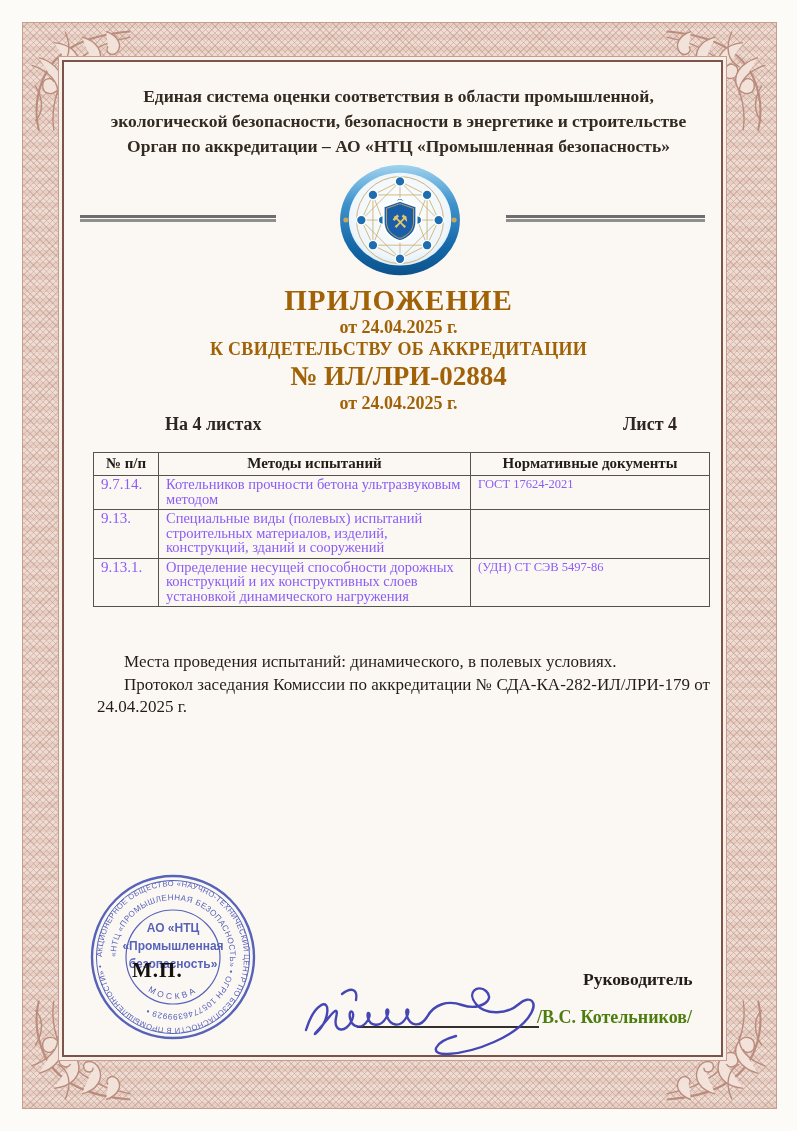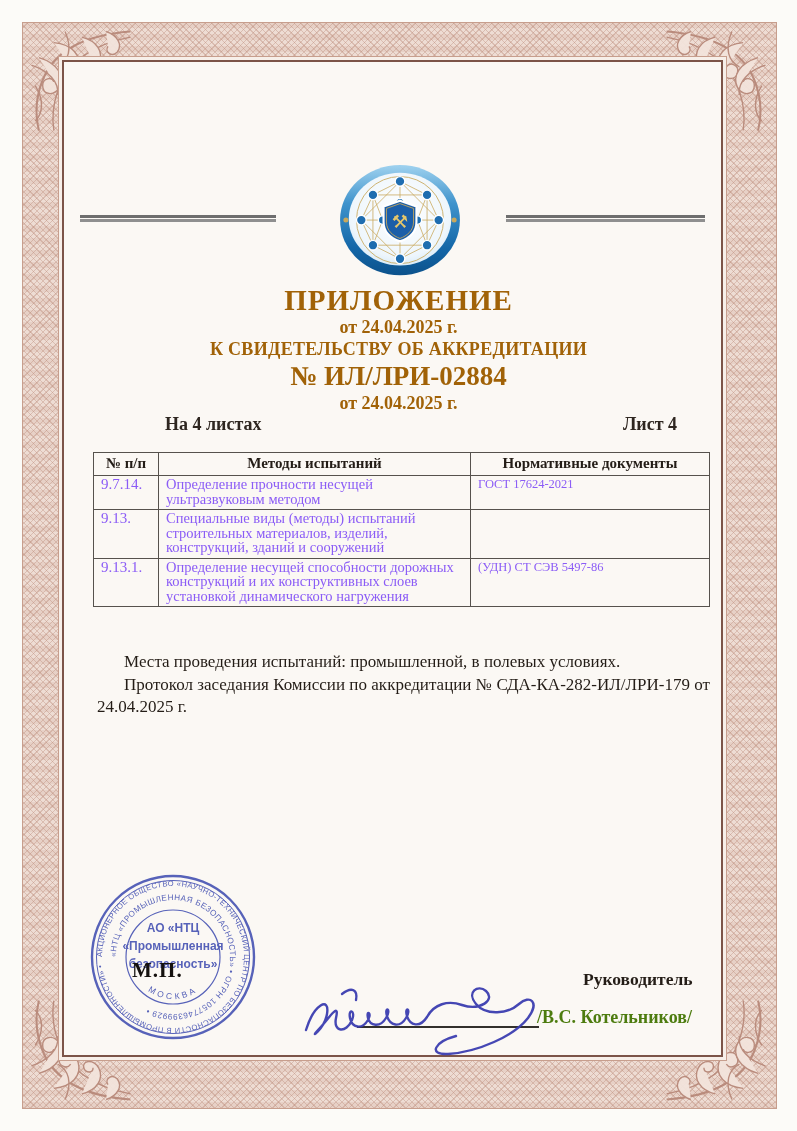--- a/index.html
+++ b/index.html
@@ -138,20 +138,25 @@
       <path d="M44,8 C52,26 48,40 36,46"></path>
       <path d="M8,44 C26,50 38,62 36,76"></path>
       <path d="M62,14 C78,18 86,30 80,42 C74,52 62,50 64,42 C66,36 74,36 74,42" fill="#f3e4dc"></path>
       <path d="M12,66 C22,82 20,96 12,104"></path>
       <path d="M88,8 C100,12 106,22 100,30 C94,36 86,30 90,24" fill="#f3e4dc"></path>
     </g>
   </svg>
 
   <div class="content"></div>
 
+  <div class="abs hdr">
+    <div>Единая система оценки соответствия в области промышленной,</div>
+    <div>экологической безопасности, безопасности в энергетике и строительстве</div>
+    <div>Орган по аккредитации – АО «НТЦ «Промышленная безопасность»</div>
+  </div>
 
   <svg class="abs emblem" viewBox="0 0 130 120">
     <defs>
       <linearGradient id="ring" x1="0" y1="0" x2="0" y2="1">
         <stop offset="0" stop-color="#9fd2ef"></stop>
         <stop offset="0.35" stop-color="#3f93cc"></stop>
         <stop offset="0.75" stop-color="#1467a8"></stop>
         <stop offset="1" stop-color="#0c528c"></stop>
       </linearGradient>
       <radialGradient id="inner" cx="0.5" cy="0.42" r="0.65">
@@ -217,38 +222,38 @@
     <thead>
       <tr>
         <th>№ п/п</th>
         <th>Методы испытаний</th>
         <th>Нормативные документы</th>
       </tr>
     </thead>
     <tbody>
         <tr>
           <td class="c0">9.7.14.</td>
-          <td class="c1">Определение прочности несущей ультразвуковым методом</td>
+          <td class="c1">Котельников прочности бетона ультразвуковым методом</td>
           <td class="c2">ГОСТ 17624-2021</td>
         </tr>
         <tr>
           <td class="c0">9.13.</td>
-          <td class="c1">Специальные виды (методы) испытаний строительных материалов, изделий, конструкций, зданий и сооружений</td>
+          <td class="c1">Специальные виды (полевых) испытаний строительных материалов, изделий, конструкций, зданий и сооружений</td>
           <td class="c2"></td>
         </tr>
         <tr>
           <td class="c0">9.13.1.</td>
           <td class="c1">Определение несущей способности дорожных конструкций и их конструктивных слоев установкой динамического нагружения</td>
           <td class="c2">(УДН) СТ СЭВ 5497-86</td>
         </tr>
       </tbody>
   </table>
 
   <div class="abs notes">
-    <p>Места проведения испытаний: промышленной, в полевых условиях.</p>
+    <p>Места проведения испытаний: динамического, в полевых условиях.</p>
     <p>Протокол заседания Комиссии по аккредитации № СДА-КА-282-ИЛ/ЛРИ-179 от 24.04.2025 г.</p>
   </div>
 
   <svg class="abs stamp" viewBox="0 0 170 170">
     <g fill="none" stroke="#4a56b4">
       <circle cx="85" cy="85" r="81" stroke-width="2.4"></circle>
       <circle cx="85" cy="85" r="76.5" stroke-width="1"></circle>
       <circle cx="85" cy="85" r="47" stroke-width="1.2"></circle>
     </g>
     <defs>

